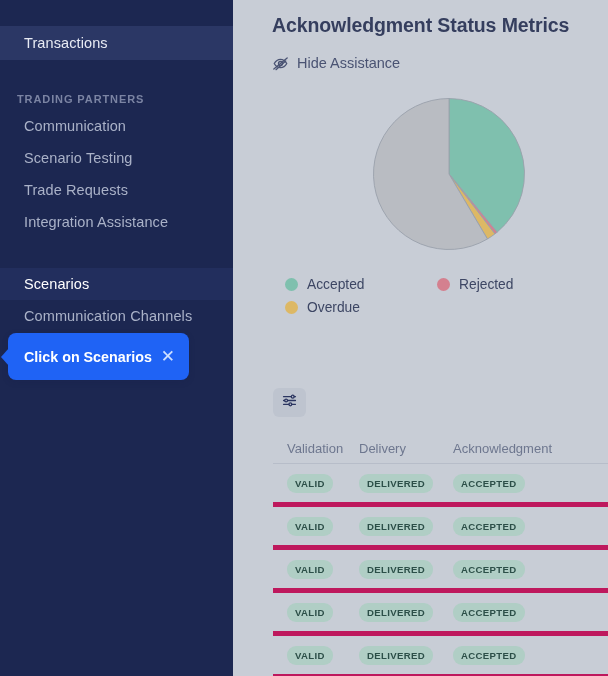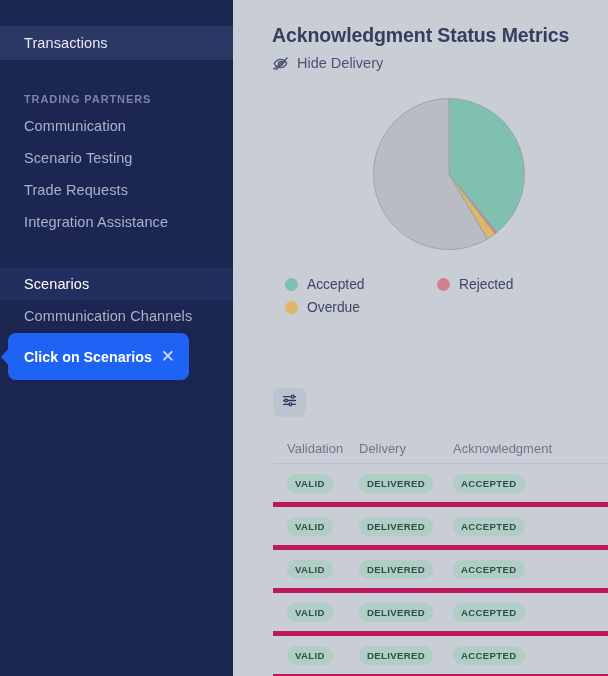--- a/index.html
+++ b/index.html
@@ -32,21 +32,21 @@
     background: #2b3765;
     color: #e8ebf4;
     height: 34px;
     margin-top: 0;
   }
   .nav-item.highlighted {
     background: #222e5d;
     color: #ffffff;
   }
   .nav-section {
-    padding-left: 24px;
+    padding-left: 17px;
     color: #7b84a3;
     font-size: 11px;
     font-weight: bold;
     letter-spacing: .9px;
     display: flex; align-items: center;
     height: 22px;
     white-space: nowrap;
   }
   .spacer-top { height: 26px; }
   .gap-a { height: 28px; }
@@ -61,21 +61,21 @@
   }
 
   
   .main {
     position: absolute; left: 233px; top: 0;
     width: 375px; height: 676px;
     background: #c8cdd6;
     overflow: hidden;
   }
   .page-title {
-    position: absolute; left: 39px; top: 24px;
+    position: absolute; left: 39px; top: 14px;
     font-size: 19.5px; font-weight: bold;
     color: #353e5e;
     letter-spacing: -.1px;
     white-space: nowrap;
   }
   .hide-dash {
     position: absolute; left: 39px; top: 55px;
     display: flex; align-items: center; gap: 8px;
     color: #4a5373;
     font-size: 14.5px;
@@ -240,21 +240,21 @@
 
     <div class="hide-dash">
       <span>
         <svg width="17" height="15" viewBox="0 0 20 18" fill="none" stroke="#4a5373" stroke-width="1.6" stroke-linecap="round" stroke-linejoin="round">
           <path d="M2.5 9c1.8-3.2 4.5-5 7.5-5s5.7 1.8 7.5 5c-1.8 3.2-4.5 5-7.5 5S4.3 12.2 2.5 9z"></path>
           <circle cx="10" cy="9" r="2.4"></circle>
           <path d="M2 15.6 18 2.4"></path>
           <path d="M4.6 16.4 16.2 6"></path>
         </svg>
       </span>
-      <span>Hide Delivery</span>
+      <span>Hide Assistance</span>
     </div>
 
     <div class="pie-wrap">
       <svg width="154" height="154" viewBox="0 0 154 154">
         <g id="pie-slices">
             <path d="M 77 77 L 77.00 1.50 A 75.5 75.5 0 0 1 125.13 135.17 Z" fill="#7fc0ae" stroke="#9aa0ab" stroke-width="0.9"></path>
             <path d="M 77 77 L 125.13 135.17 A 75.5 75.5 0 0 1 122.90 136.95 Z" fill="#d4808f" stroke="#9aa0ab" stroke-width="0.9"></path>
             <path d="M 77 77 L 122.90 136.95 A 75.5 75.5 0 0 1 115.43 141.99 Z" fill="#ddb865" stroke="#9aa0ab" stroke-width="0.9"></path>
             <path d="M 77 77 L 115.43 141.99 A 75.5 75.5 0 1 1 77.00 1.50 Z" fill="#b9bcc2" stroke="#9aa0ab" stroke-width="0.9"></path>
           </g>

